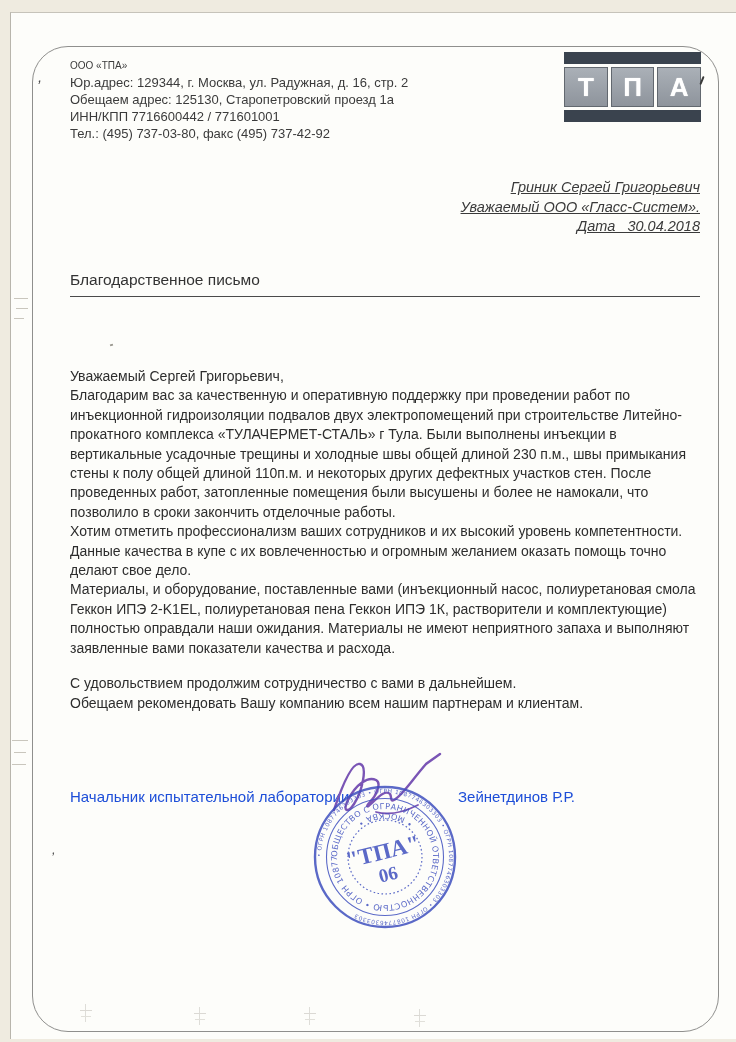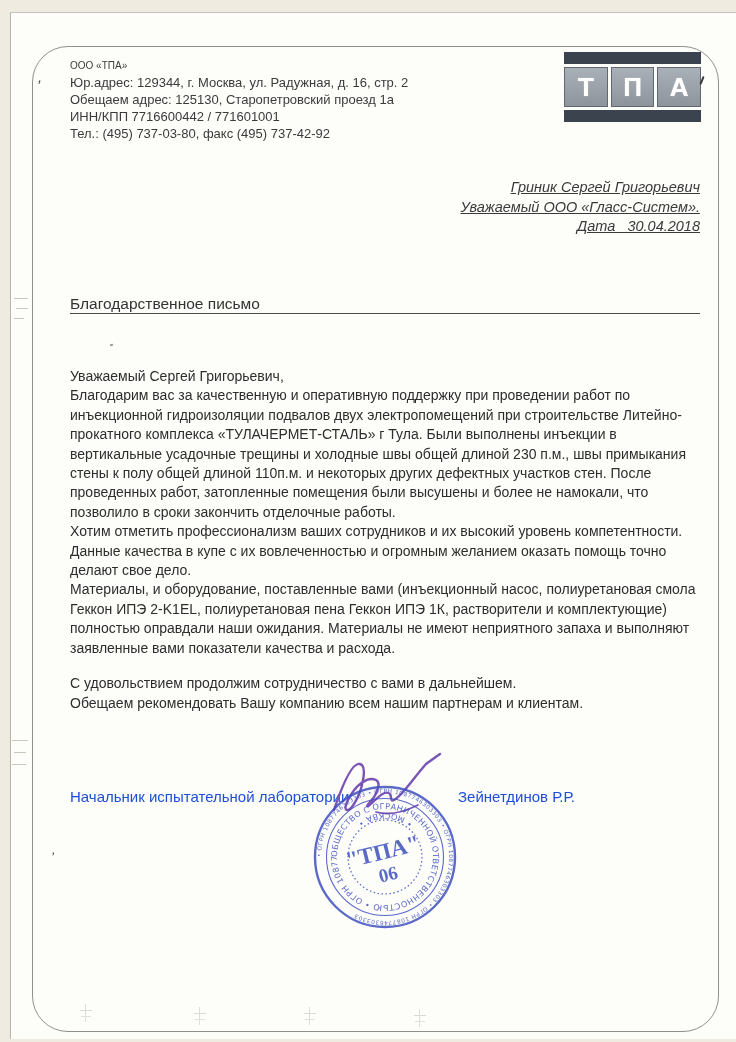--- a/index.html
+++ b/index.html
@@ -44,21 +44,21 @@
   .recipient{
     position:absolute;left:260px;top:178px;width:440px;
     text-align:right;font-style:italic;
     font-size:14.5px;line-height:19.5px;color:#3a3a3a;text-decoration:underline;
   }
   
   .subject{
     position:absolute;left:70px;top:271px;width:630px;
     font-size:15.5px;color:#333;
     border-bottom:1.2px solid #4a4a4a;
-    margin-top:24px;
+    padding-bottom:7px;
   }
   
   .letter-body{
     position:absolute;left:70px;top:367px;width:640px;
     font-size:14px;line-height:19.4px;color:#2d2d2d;
   }
   .letter-body .closing-gap{margin-top:16px;}
   
   .sig-row{
     position:absolute;left:70px;top:788px;width:640px;

